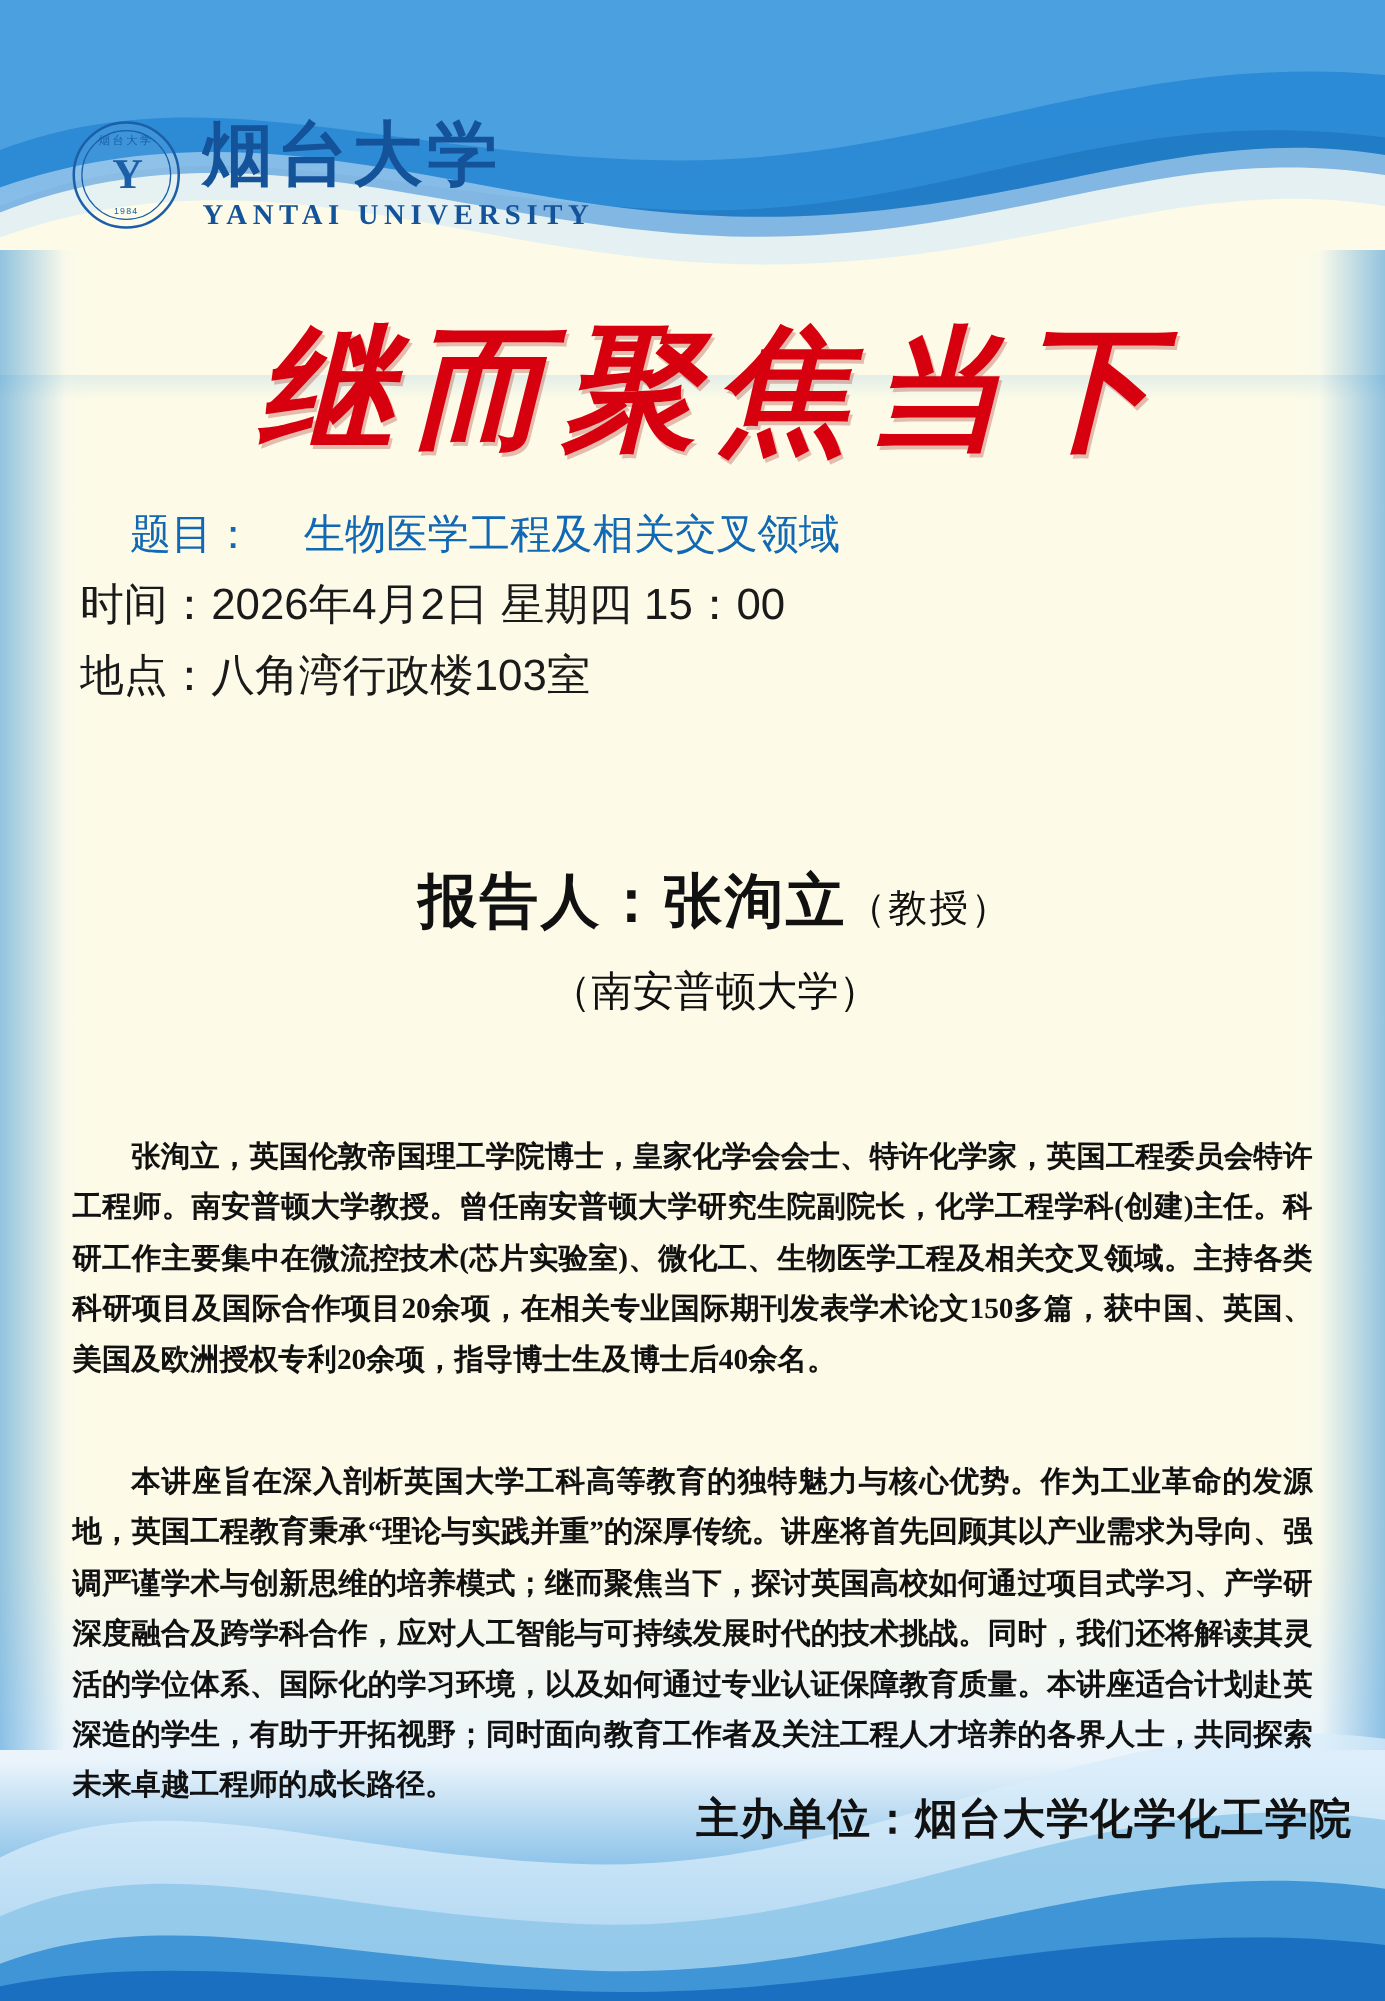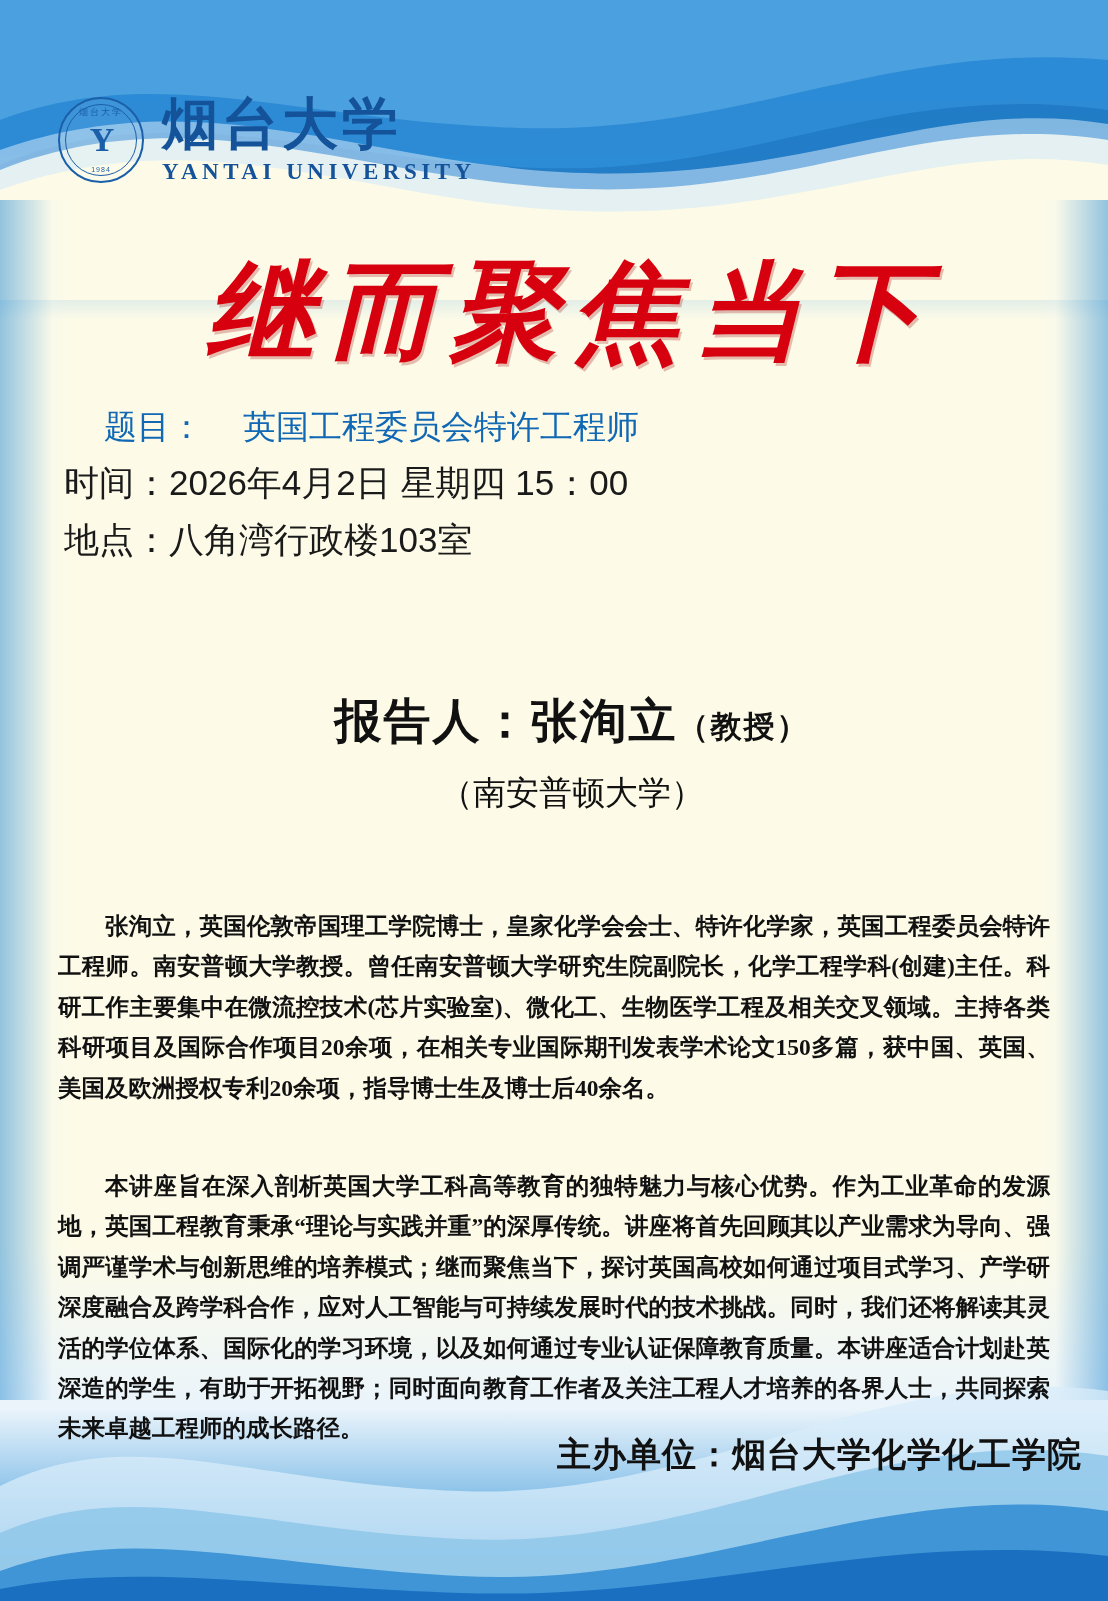--- a/index.html
+++ b/index.html
@@ -184,21 +184,21 @@
   }
   .speaker-line {
     font-family: "Liberation Serif", serif;
     font-size: 47px;
     font-weight: bold;
     color: #111;
     letter-spacing: 2px;
   }
   .speaker-title-suffix {
     font-size: 31px;
-    font-weight: bold;
+    font-weight: normal;
   }
   .speaker-affil {
     margin-top: 18px;
     font-family: "Liberation Serif", serif;
     font-size: 33px;
     font-weight: normal;
     color: #111;
   }
 
   
@@ -285,21 +285,21 @@
         <div class="logo-cn">烟台大学</div>
         <div class="logo-en">YANTAI UNIVERSITY</div>
       </div>
     </div>
 
     <div class="main-title">继而聚焦当下</div>
 
     <div class="info">
       <div class="info-line topic">
         <span class="info-label">题目：</span>
-        <span class="info-value">英国工程委员会特许工程师</span>
+        <span class="info-value">生物医学工程及相关交叉领域</span>
       </div>
       <div class="info-line time">
         <span class="info-label">时间：</span>
         <span class="info-value">2026年4月2日  星期四  15：00</span>
       </div>
       <div class="info-line place">
         <span class="info-label">地点：</span>
         <span class="info-value">八角湾行政楼103室</span>
       </div>
     </div>

